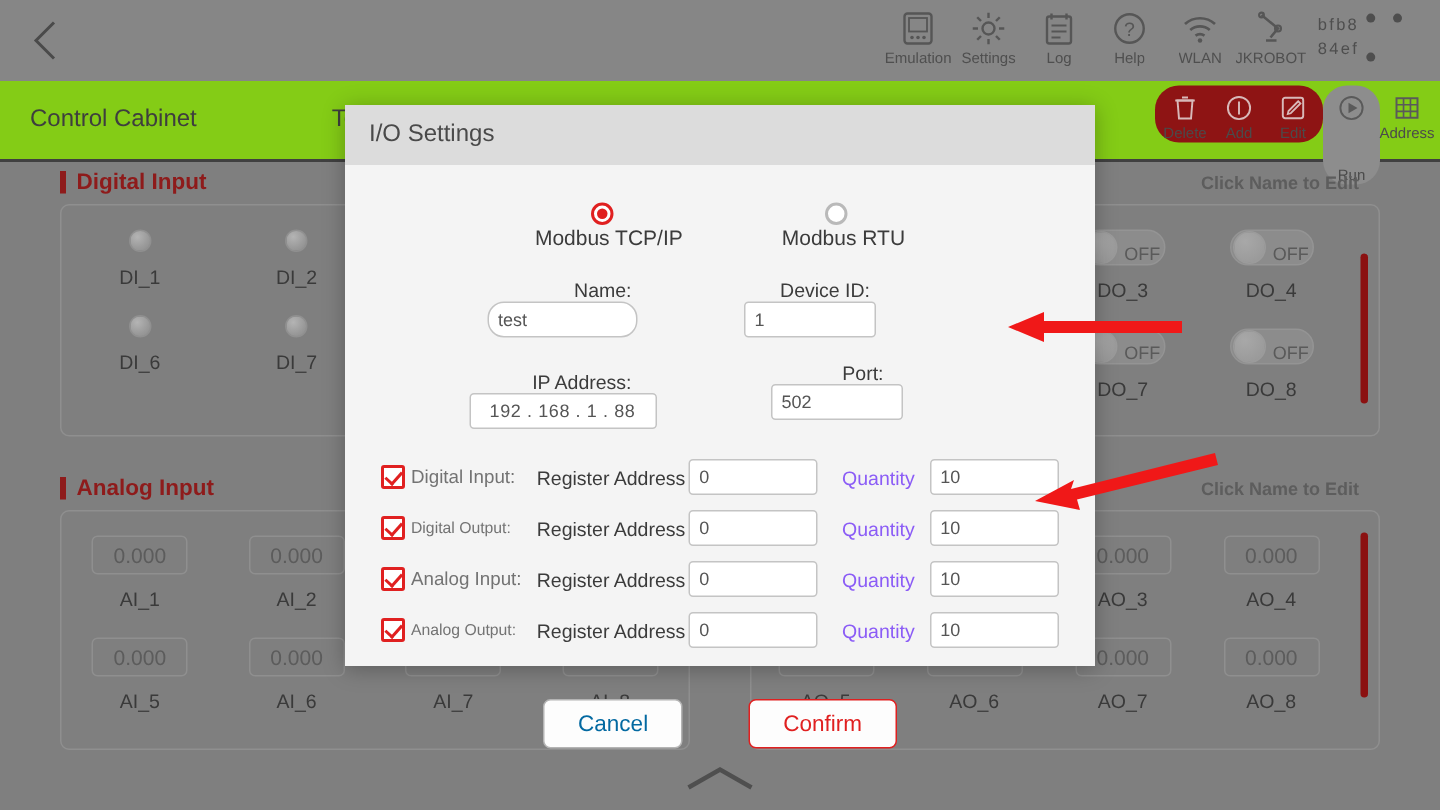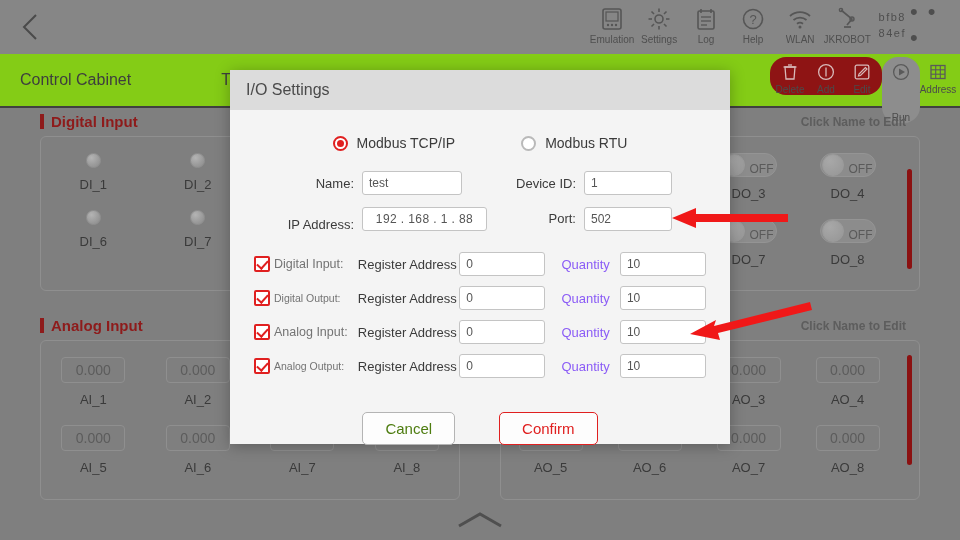--- a/index.html
+++ b/index.html
@@ -135,33 +135,33 @@
     position: absolute; left: 230px; top: 70px; width: 500px; height: 374px;
     background: #f4f4f4; box-shadow: 0 2px 14px rgba(0,0,0,.28);
   }
   .modal-head {
     height: 40px; background: #dcdcdc; display: flex; align-items: center;
     padding-left: 16px; font-size: 16px; color: #4a4a4a;
   }
   .radio-row {
     display: flex; justify-content: center; gap: 66px; margin-top: 25px;
   }
-  .radio { display: flex; align-items: center; font-size: 14px; color: #3b3b3b; }
+  .radio { display: flex; align-items: center; font-size: 14px; color: #3b3b3b; flex-direction: column; }
   .radio .dot {
     width: 15px; height: 15px; border-radius: 50%; border: 2px solid #b9b9b9;
     margin-right: 9px; background: #fff; position: relative;
   }
   .radio.on .dot { border-color: #e02020; }
   .radio.on .dot::after {
     content: ""; position: absolute; inset: 2px; border-radius: 50%; background: #e02020;
   }
 
   .form-rows { margin-top: 20px; padding: 0 24px; }
   .frow { display: flex; align-items: center; margin-bottom: 10px; }
-  .fcol { display: flex; align-items: center; }
+  .fcol { display: flex; align-items: center; flex-direction: column; }
   .fcol.left { width: 234px; }
   .flabel { font-size: 13px; color: #3b3b3b; text-align: right; }
   .inp {
     background: #fff; border: 1px solid #c4c4c4; border-radius: 3px;
     height: 24px; display: flex; align-items: center; padding: 0 6px;
     font-size: 12px; color: #555;
   }
 
   .check-rows { margin-top: 20px; padding: 0 24px; }
   .crow { display: flex; align-items: center; margin-bottom: 10px; }
@@ -176,21 +176,21 @@
   .ctitle { font-size: 12.5px; color: #737373; width: 86px; white-space: nowrap; }
   .ctitle.small { font-size: 10.5px; }
   .ra-label { font-size: 13px; color: #3b3b3b; width: 104px; }
   .qty-label { font-size: 13px; color: #8b5cf6; width: 60px; text-align: left; }
 
   .btn-row {
     display: flex; justify-content: center; gap: 44px; margin-top: 34px;
   }
   .btn {
     border-radius: 5px; background: #fdfdfd; font-size: 15px;
-    padding: 7px 22px; border: 1px solid #b4b4b4; color: #4d7c0f;
+    padding: 7px 22px; border: 1px solid #b4b4b4; color: #0369a1;
   }
   .btn.primary { border-color: #e02020; color: #e02020; }
 
   
   .arrow { position: absolute; pointer-events: none; }
 </style>
 </head>
 <body>
 
 <div id="root">
@@ -578,21 +578,21 @@
       <label class="radio">
         <span class="dot"></span>
         <span>Modbus RTU</span>
       </label>
     </div>
 
     <div class="form-rows">
       <div class="frow">
         <div class="fcol left">
           <span class="flabel" style="width:100px;">Name:</span>
-          <span class="inp" style="width:100px; margin-left:8px;">test</span>
+          <span class="inp" style="width:100px; margin-left:8px;border-radius:11px;">test</span>
         </div>
         <div class="fcol">
           <span class="flabel" style="width:88px;">Device ID:</span>
           <span class="inp" style="width:88px; margin-left:8px;">1</span>
         </div>
       </div>
       <div class="frow">
         <div class="fcol left">
           <span class="flabel" style="width:100px;margin-top:12px;">IP Address:</span>
           <span class="inp" style="width:125px; margin-left:8px; justify-content:center; letter-spacing:.4px;">192 . 168 .  1  .  88</span>

